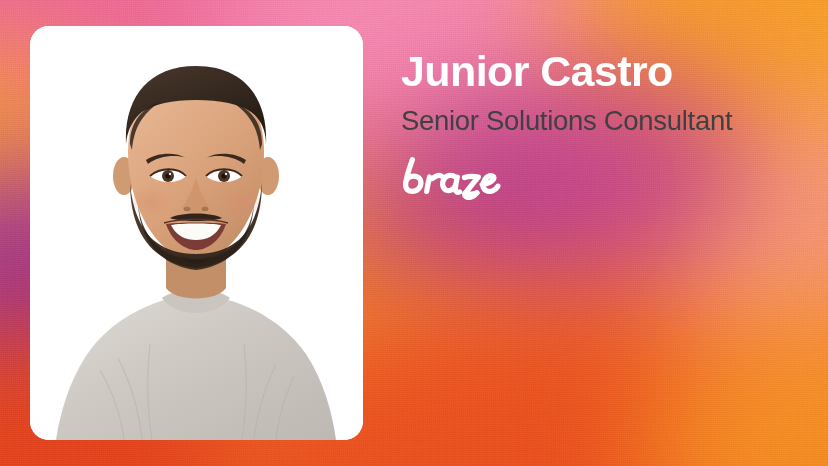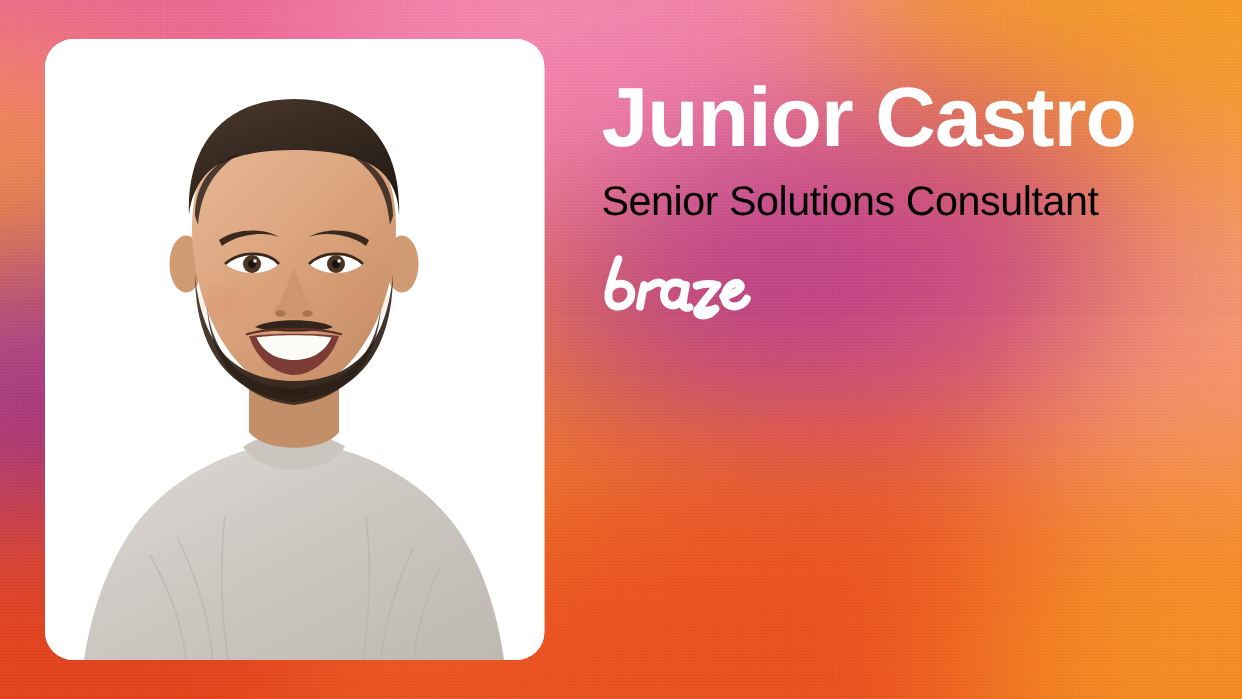--- a/index.html
+++ b/index.html
@@ -144,29 +144,29 @@
   
   .info {
     position: absolute;
     left: 401px;
     top: 50px;
     width: 400px;
   }
   .speaker-name {
     margin: 0;
     color: #ffffff;
-    font-size: 56px;
+    font-size: 43px;
     line-height: 1.0;
     font-weight: 700;
     letter-spacing: -0.6px;
     white-space: nowrap;
   }
   .speaker-title {
     margin: 14px 0 0 0;
-    color: #000000;
+    color: #404040;
     font-size: 27.5px;
     line-height: 1.05;
     font-weight: 400;
     letter-spacing: -0.3px;
     white-space: nowrap;
   }
   .brand-logo {
     margin-top: 20px;
     display: block;
     width: 102px;

